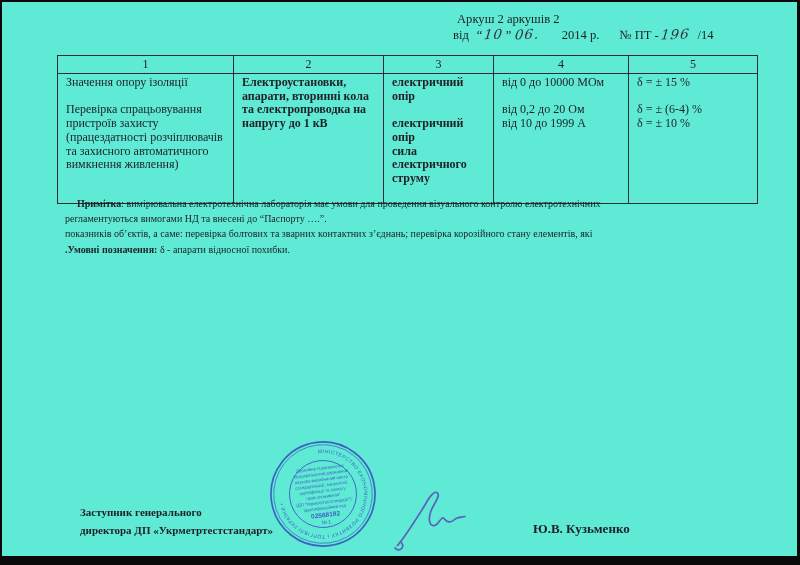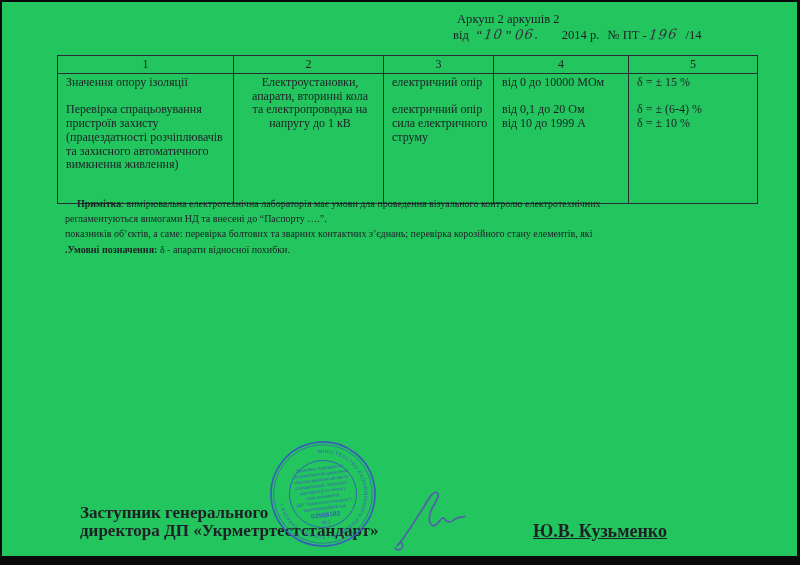--- a/index.html
+++ b/index.html
@@ -1,65 +1,65 @@
 <!DOCTYPE html>
 <html><head>
 <meta charset="utf-8">
 <style>
   html,body { margin:0; padding:0; background:#e8e8e8; }
   .page {
     position:relative; width:800px; height:565px; overflow:hidden;
-    background:#22c55e; color:#1f1f26;
+    background:#5eead4; color:#1f1f26;
     font-family:"Liberation Serif", serif;
   }
   .edge { position:absolute; background:#0a0a0a; }
   .edge-top    { left:0; top:0; width:800px; height:2px; }
   .edge-left   { left:0; top:0; width:2px; height:565px; }
   .edge-right  { left:797px; top:0; width:3px; height:565px; }
   .edge-bottom { left:0; top:556px; width:800px; height:9px; }
 
   
   .hdr { position:absolute; left:453px; top:12px; font-size:12.6px; line-height:14.6px; white-space:nowrap; }
   .hdr-line1 { padding-left:4px; }
   .hdr-line3 { margin-top:0.5px; }
   .hand {
     display:inline-block; font-family:"DejaVu Serif", serif; font-style:italic;
     font-size:13.5px; color:#35323e; transform:rotate(-2deg) skewX(-8deg);
     letter-spacing:1px;
   }
   .sp4{margin-right:4px;} .sp2{margin-right:2px;} .sp8{margin-right:8px;}
-  .sp12{margin-right:8px;} .sp22{margin-right:22px;}
+  .sp12{margin-right:20px;} .sp22{margin-right:22px;}
 
   
   table.scope {
     position:absolute; left:57px; top:55px; width:700px; height:149px;
     border-collapse:collapse; table-layout:fixed;
     font-size:12px;
   }
   table.scope td {
     border:1.4px solid #2b2b33; vertical-align:top;
     padding:2px 5px 12px 8px; line-height:13.7px; white-space:pre-line;
   }
   table.scope tr.nums td {
     height:17px; text-align:center; vertical-align:middle;
     padding:0; line-height:15px; white-space:normal;
   }
-  td.c2 { font-weight:normal; text-align:center; padding-left:4px; padding-right:4px;margin-top:28px; }
-  td.c3 { padding-left:7px; }
+  td.c2 { font-weight:bold; padding-left:4px; padding-right:4px;margin-top:28px; }
+  td.c3 { padding-left:7px;font-weight:bold; }
   td.c4 { padding-left:7px; }
   td.c5 { padding-left:9px; }
 
   
   .note { position:absolute; left:65px; top:196px; font-size:10px; line-height:15.2px; white-space:nowrap; }
   .note-line1 { padding-left:12px; }
   .b { font-weight:bold; }
 
   
-  .sig-title { position:absolute; left:80px; top:504px; font-weight:bold; font-size:17px; line-height:17.5px; white-space:nowrap; }
-  .sig-name  { position:absolute; left:533px; top:521px; font-weight:bold; font-size:18px; white-space:nowrap;text-decoration:underline; }
+  .sig-title { position:absolute; left:80px; top:504px; font-weight:bold; font-size:11px; line-height:17.5px; white-space:nowrap; }
+  .sig-name  { position:absolute; left:533px; top:521px; font-weight:bold; font-size:13px; white-space:nowrap; }
 
   .stamp { position:absolute; left:268px; top:439px; width:110px; height:110px; z-index:2; opacity:0.92; }
   .autograph { position:absolute; left:383px; top:485px; width:84px; height:72px; z-index:3; }
 </style>
 </head>
 <body>
 
 <div class="page">
 
   <div class="edge edge-top"></div>
@@ -102,21 +102,21 @@
 апарати, вторинні кола
 та електропроводка на
 напругу до 1 кВ</td>
       <td class="c3">електричний опір
 
 електричний опір
 сила електричного
 струму</td>
       <td class="c4">від 0 до 10000 МОм
 
-від 0,1 до 20 Ом
+від 0,2 до 20 Ом
 від 10 до 1999 А</td>
       <td class="c5">δ = ± 15 %
 
 δ = ± (6-4) %
 δ = ± 10 %</td>
     </tr>
   </tbody>
     </table>
 
   <div class="note">

